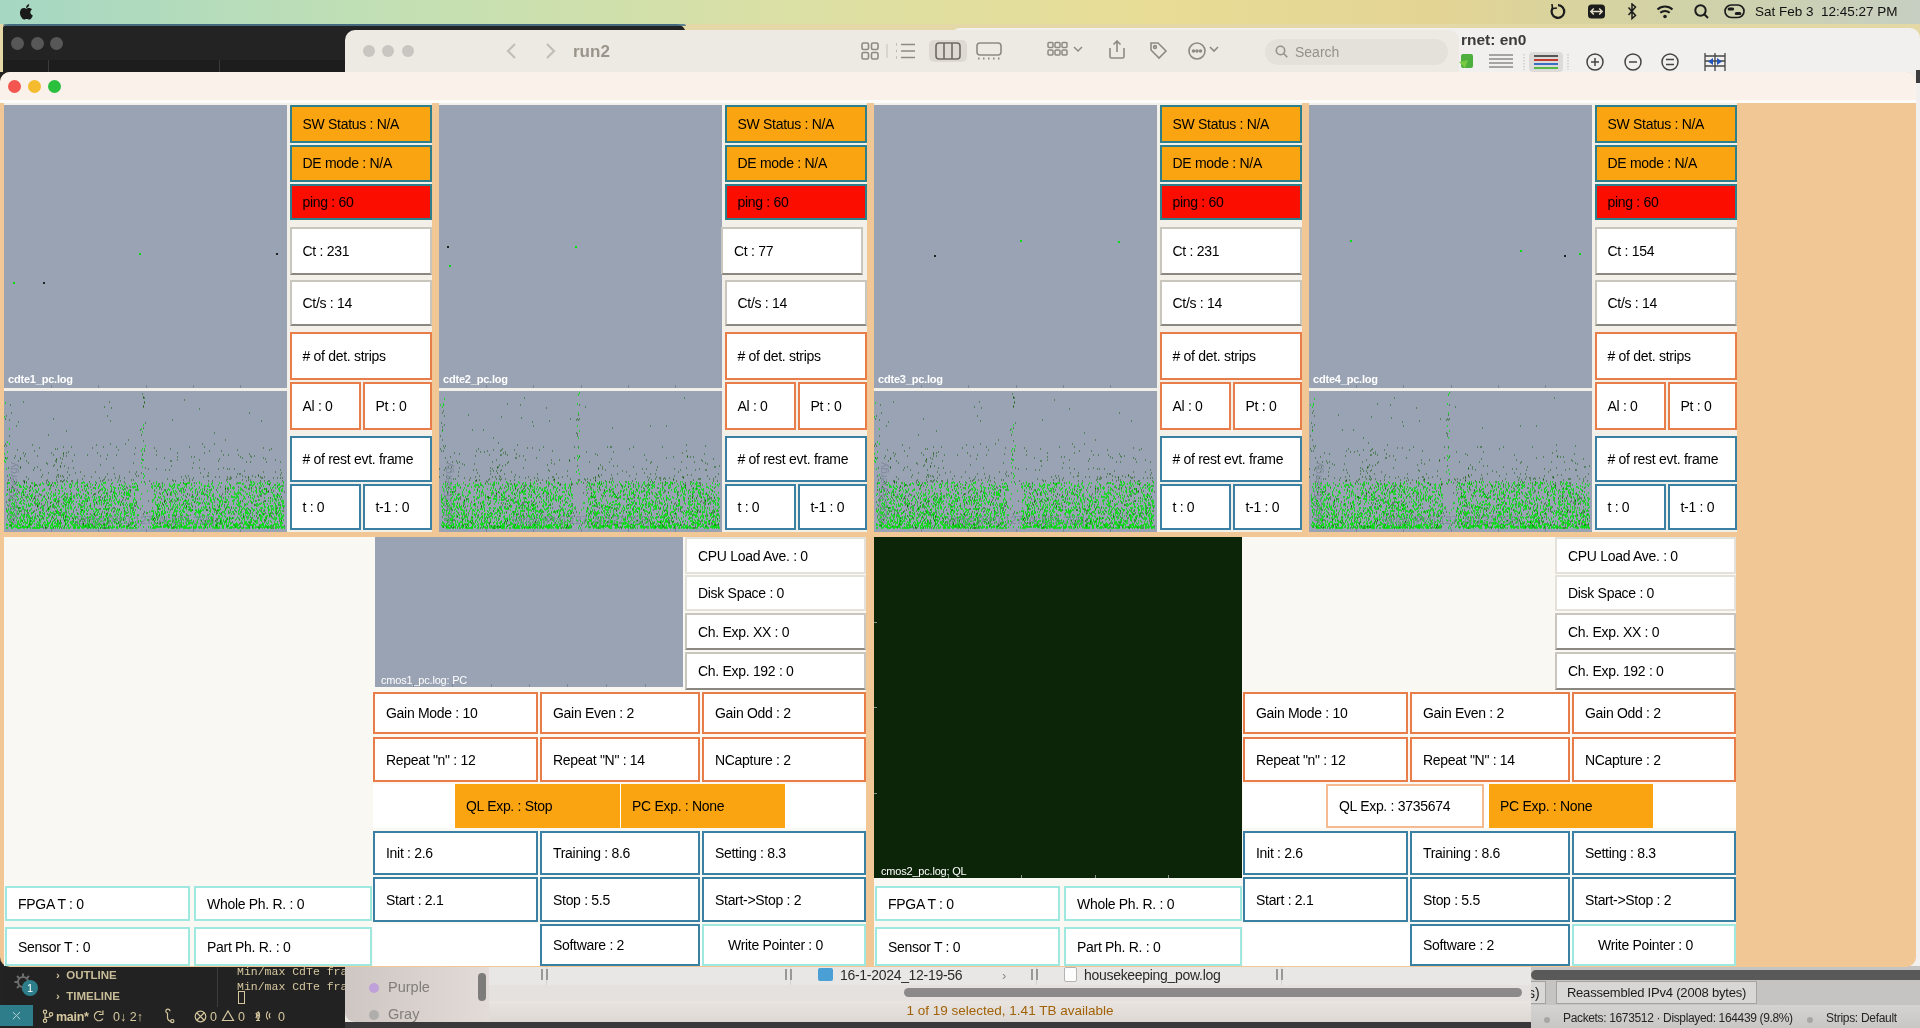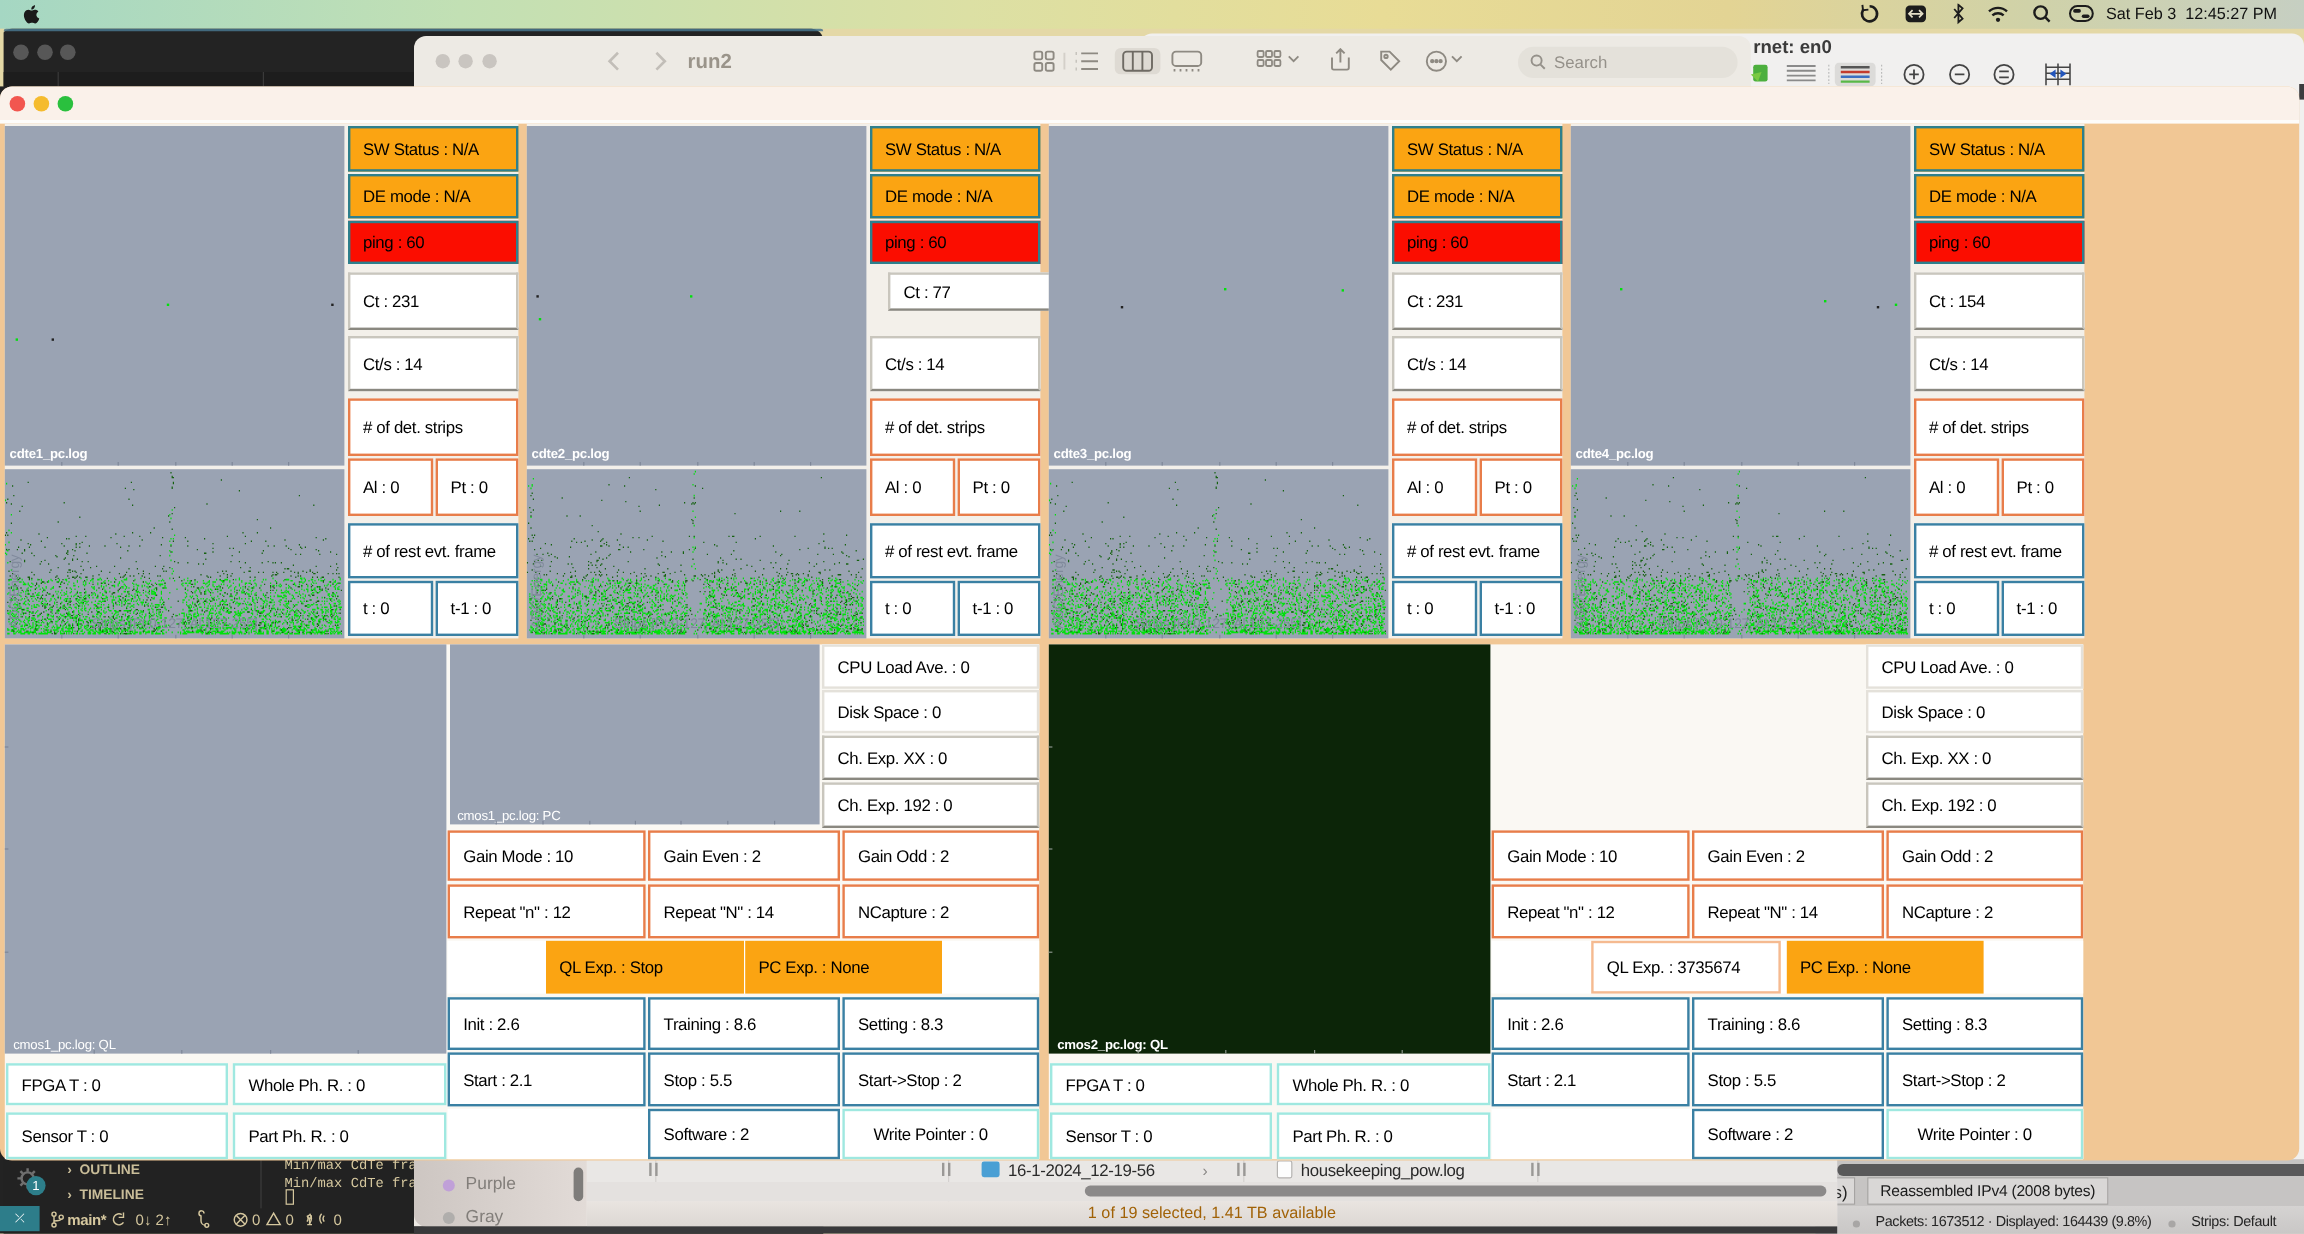--- a/index.html
+++ b/index.html
@@ -300,21 +300,21 @@
 <div class="glbl" style="left:0;top:123px;width:283px;text-align:center;">Strips [Pt:0-127, Al:127-255]</div>
 <div class="a" style="left:47px;top:138px;width:1px;height:3px;background:#7e8798;"></div>
       <div class="a" style="left:94px;top:138px;width:1px;height:3px;background:#7e8798;"></div>
       <div class="a" style="left:142px;top:138px;width:1px;height:3px;background:#7e8798;"></div>
       <div class="a" style="left:189px;top:138px;width:1px;height:3px;background:#7e8798;"></div>
       <div class="a" style="left:236px;top:138px;width:1px;height:3px;background:#7e8798;"></div>
 </div>
 <div class="box" style="left:285.5px;top:2px;width:142px;height:37.5px;background:#fba412;border:2px solid #2e7f8c;">SW Status : N/A</div>
 <div class="box" style="left:285.5px;top:41.5px;width:142px;height:37px;background:#fba412;border:2px solid #2e7f8c;">DE mode : N/A</div>
 <div class="box" style="left:285.5px;top:80.5px;width:142px;height:36px;background:#fb0d00;border:2px solid #2e7f8c;">ping : 60</div>
-<div class="box" style="left:301px;top:124px;width:142px;height:32px;border:2px solid #c9c6bd;border-bottom-color:#8a8880;">Ct : 77</div>
+<div class="box" style="left:282px;top:124px;width:142px;height:48px;border:2px solid #c9c6bd;border-bottom-color:#8a8880;">Ct : 77</div>
 <div class="box" style="left:285.5px;top:177px;width:142px;height:45.5px;border:2px solid #c9c6bd;border-bottom-color:#8a8880;">Ct/s : 14</div>
 <div class="box" style="left:285.5px;top:229px;width:142px;height:48px;border:2.5px solid #e87d4a;"># of det. strips</div>
 <div class="box" style="left:285.5px;top:279px;width:71px;height:47.5px;border:2.5px solid #e87d4a;">Al : 0</div>
 <div class="box" style="left:358.5px;top:279px;width:69px;height:47.5px;border:2.5px solid #e87d4a;">Pt : 0</div>
 <div class="box" style="left:285.5px;top:333px;width:142px;height:45.5px;border:2.5px solid #3a80a3;"># of rest evt. frame</div>
 <div class="box" style="left:285.5px;top:380.5px;width:71px;height:46.5px;border:2.5px solid #3a80a3;">t : 0</div>
 <div class="box" style="left:358.5px;top:380.5px;width:69px;height:46.5px;border:2.5px solid #3a80a3;">t-1 : 0</div>
 </div>
 <div class="a" style="left:874px;top:103px;width:427.5px;height:429px;background:#f3f0ea;">
 <div class="a" style="left:0;top:2px;width:283px;height:283px;background:#9aa3b3;">
@@ -383,30 +383,20 @@
 <div class="box" style="left:285.5px;top:124px;width:142px;height:48px;border:2px solid #c9c6bd;border-bottom-color:#8a8880;">Ct : 154</div>
 <div class="box" style="left:285.5px;top:177px;width:142px;height:45.5px;border:2px solid #c9c6bd;border-bottom-color:#8a8880;">Ct/s : 14</div>
 <div class="box" style="left:285.5px;top:229px;width:142px;height:48px;border:2.5px solid #e87d4a;"># of det. strips</div>
 <div class="box" style="left:285.5px;top:279px;width:71px;height:47.5px;border:2.5px solid #e87d4a;">Al : 0</div>
 <div class="box" style="left:358.5px;top:279px;width:69px;height:47.5px;border:2.5px solid #e87d4a;">Pt : 0</div>
 <div class="box" style="left:285.5px;top:333px;width:142px;height:45.5px;border:2.5px solid #3a80a3;"># of rest evt. frame</div>
 <div class="box" style="left:285.5px;top:380.5px;width:71px;height:46.5px;border:2.5px solid #3a80a3;">t : 0</div>
 <div class="box" style="left:358.5px;top:380.5px;width:69px;height:46.5px;border:2.5px solid #3a80a3;">t-1 : 0</div>
 </div>
 <div class="a" style="left:4px;top:537px;width:862px;height:429px;background:#faf8f3;">
-<div class="a" style="left:0;top:0;width:368px;height:341px;background:#9aa3b3;">
-<div class="lbl" style="left:7px;top:328px;font-weight:normal;">cmos1_pc.log: QL</div>
-<div class="a" style="left:74px;top:338px;width:1px;height:3px;background:#7e8798;"></div>
-      <div class="a" style="left:147px;top:338px;width:1px;height:3px;background:#7e8798;"></div>
-      <div class="a" style="left:221px;top:338px;width:1px;height:3px;background:#7e8798;"></div>
-      <div class="a" style="left:294px;top:338px;width:1px;height:3px;background:#7e8798;"></div>
-<div class="a" style="left:0;top:85px;width:3px;height:1px;background:#7e8798;"></div>
-<div class="a" style="left:0;top:170px;width:3px;height:1px;background:#7e8798;"></div>
-<div class="a" style="left:0;top:256px;width:3px;height:1px;background:#7e8798;"></div>
-</div>
 <div class="box" style="left:1px;top:349px;width:185px;height:35px;font-size:14px;border:2.5px solid #9fe8e0;">FPGA T : 0</div>
 <div class="box" style="left:190px;top:349px;width:178px;height:35px;font-size:14px;border:2.5px solid #9fe8e0;">Whole Ph. R. : 0</div>
 <div class="box" style="left:1px;top:390px;width:185px;height:39px;font-size:14px;border:2.5px solid #9fe8e0;">Sensor T : 0</div>
 <div class="box" style="left:190px;top:390px;width:178px;height:39px;font-size:14px;border:2.5px solid #9fe8e0;">Part Ph. R. : 0</div>
 <div class="a" style="left:371px;top:0;width:308px;height:150px;background:#9aa3b3;">
 <div class="lbl" style="left:6px;top:137px;font-weight:normal;">cmos1_pc.log: PC</div>
 <div class="a" style="left:38px;top:147px;width:1px;height:3px;background:#7e8798;"></div>
       <div class="a" style="left:77px;top:147px;width:1px;height:3px;background:#7e8798;"></div>
       <div class="a" style="left:116px;top:147px;width:1px;height:3px;background:#7e8798;"></div>
       <div class="a" style="left:154px;top:147px;width:1px;height:3px;background:#7e8798;"></div>
@@ -432,21 +422,21 @@
 <div class="box" style="left:698px;top:340px;width:164px;height:45px;font-size:14px;border:2.5px solid #3a80a3;">Start-&gt;Stop : 2</div>
 <div class="a" style="left:369px;top:247px;width:493px;height:44px;background:#fff;"></div>
 <div class="box" style="left:451px;top:247px;width:165px;height:44px;font-size:14px;background:#fba412;">QL Exp. : Stop</div>
 <div class="box" style="left:617px;top:247px;width:164px;height:44px;font-size:14px;background:#fba412;">PC Exp. : None</div>
 <div class="a" style="left:369px;top:387px;width:493px;height:42px;background:#fff;"></div>
 <div class="box" style="left:536px;top:387px;width:160px;height:42px;font-size:14px;border:2.5px solid #3a80a3;">Software : 2</div>
 <div class="box" style="left:698px;top:387px;width:164px;height:42px;font-size:14px;border:2.5px solid #9fe8e0;padding-left:24px;">Write Pointer : 0</div>
 </div>
 <div class="a" style="left:874px;top:537px;width:862px;height:429px;background:#faf8f3;">
 <div class="a" style="left:0;top:0;width:368px;height:341px;background:#0c2508;">
-<div class="lbl" style="left:7px;top:328px;font-weight:bold;">cmos2_pc.log: QL</div>
+<div class="lbl" style="left:7px;top:328px;font-weight:normal;">cmos2_pc.log: QL</div>
 <div class="a" style="left:74px;top:338px;width:1px;height:3px;background:#8a948a;"></div>
       <div class="a" style="left:147px;top:338px;width:1px;height:3px;background:#8a948a;"></div>
       <div class="a" style="left:221px;top:338px;width:1px;height:3px;background:#8a948a;"></div>
       <div class="a" style="left:294px;top:338px;width:1px;height:3px;background:#8a948a;"></div>
 <div class="a" style="left:0;top:85px;width:3px;height:1px;background:#8a948a;"></div>
 <div class="a" style="left:0;top:170px;width:3px;height:1px;background:#8a948a;"></div>
 <div class="a" style="left:0;top:256px;width:3px;height:1px;background:#8a948a;"></div>
 </div>
 <div class="box" style="left:1px;top:349px;width:185px;height:35px;font-size:14px;border:2.5px solid #9fe8e0;">FPGA T : 0</div>
 <div class="box" style="left:190px;top:349px;width:178px;height:35px;font-size:14px;border:2.5px solid #9fe8e0;">Whole Ph. R. : 0</div>

